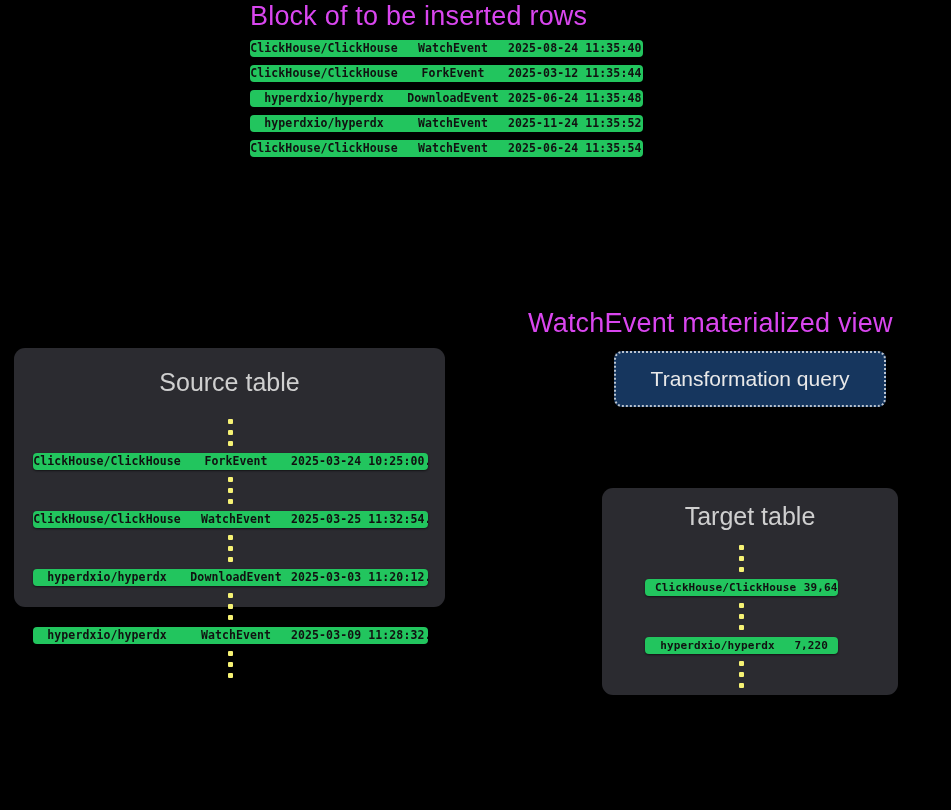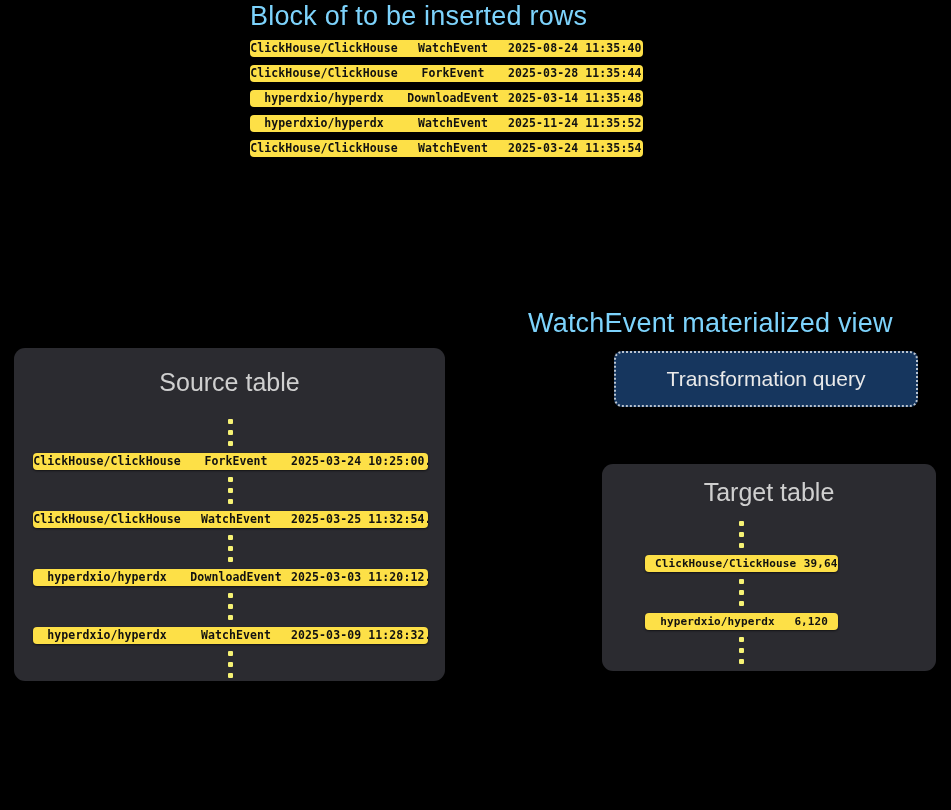--- a/index.html
+++ b/index.html
@@ -13,37 +13,37 @@
     height: 810px;
     position: relative;
     overflow: hidden;
     font-family: "Liberation Sans", sans-serif;
     -webkit-font-smoothing: antialiased;
   }
 
   
   .heading {
     position: absolute;
-    color: #7dd3fc;
+    color: #d946ef;
     font-size: 27px;
     font-weight: 400;
     letter-spacing: 0.2px;
     white-space: nowrap;
   }
   .card-heading {
     color: #cfcfcf;
     font-size: 25px;
     font-weight: 400;
     text-align: center;
     white-space: nowrap;
   }
 
   
   .pill {
-    background: #fde047;
+    background: #22c55e;
     color: #111111;
     border-radius: 4px;
     font-family: "DejaVu Sans Mono", monospace;
     font-size: 11.5px;
     font-weight: 700;
     letter-spacing: 0.1px;
     height: 17px;
     line-height: 17px;
     display: flex;
     align-items: center;
@@ -70,26 +70,26 @@
   
   .card {
     position: absolute;
     background: #2b2b30;
     border-radius: 11px;
   }
   #source-card {
     left: 14px;
     top: 348px;
     width: 431px;
-    height: 333px;
+    height: 259px;
   }
   #target-card {
     left: 602px;
-    top: 464px;
-    width: 334px;
+    top: 488px;
+    width: 296px;
     height: 207px;
   }
   #source-card .card-heading { margin-top: 20px; }
   #target-card .card-heading { margin-top: 14px; }
 
   
   .vdots {
     display: flex;
     flex-direction: column;
     align-items: center;
@@ -136,21 +136,21 @@
 
   
   #mv-heading {
     left: 528px;
     top: 308px;
   }
   #transform-box {
     position: absolute;
     left: 614px;
     top: 351px;
-    width: 304px;
+    width: 272px;
     height: 56px;
     background: #16365e;
     border: 2px dotted #b9c3d0;
     border-radius: 8px;
     box-sizing: border-box;
     display: flex;
     align-items: center;
     justify-content: center;
     color: #e9e9e9;
     font-size: 21px;
@@ -170,39 +170,39 @@
 <div id="top-block">
     <div class="pill">
       <span class="c-repo">ClickHouse/ClickHouse</span>
       <span class="c-event">WatchEvent</span>
       <span class="c-time">2025-08-24 11:35:40</span>
       <span class="c-more">...</span>
     </div>
     <div class="pill">
       <span class="c-repo">ClickHouse/ClickHouse</span>
       <span class="c-event">ForkEvent</span>
-      <span class="c-time">2025-03-28 11:35:44</span>
+      <span class="c-time">2025-03-12 11:35:44</span>
       <span class="c-more">...</span>
     </div>
     <div class="pill">
       <span class="c-repo">hyperdxio/hyperdx</span>
       <span class="c-event">DownloadEvent</span>
-      <span class="c-time">2025-03-14 11:35:48</span>
+      <span class="c-time">2025-06-24 11:35:48</span>
       <span class="c-more">...</span>
     </div>
     <div class="pill">
       <span class="c-repo">hyperdxio/hyperdx</span>
       <span class="c-event">WatchEvent</span>
       <span class="c-time">2025-11-24 11:35:52</span>
       <span class="c-more">...</span>
     </div>
     <div class="pill">
       <span class="c-repo">ClickHouse/ClickHouse</span>
       <span class="c-event">WatchEvent</span>
-      <span class="c-time">2025-03-24 11:35:54</span>
+      <span class="c-time">2025-06-24 11:35:54</span>
       <span class="c-more">...</span>
     </div>
   </div>
 
 <div class="card" id="source-card">
   <div class="card-heading">Source table</div>
   <div id="source-rows">
       <div class="vdots">
         <span></span>
         <span></span>
@@ -273,21 +273,21 @@
         <span class="t-repo">ClickHouse/ClickHouse</span>
         <span class="t-count">39,640</span>
       </div>
       <div class="vdots">
         <span></span>
         <span></span>
         <span></span>
       </div>
       <div class="pill">
         <span class="t-repo">hyperdxio/hyperdx</span>
-        <span class="t-count">6,120</span>
+        <span class="t-count">7,220</span>
       </div>
       <div class="vdots">
         <span></span>
         <span></span>
         <span></span>
       </div>
     </div>
 </div>
 
 </body></html>

